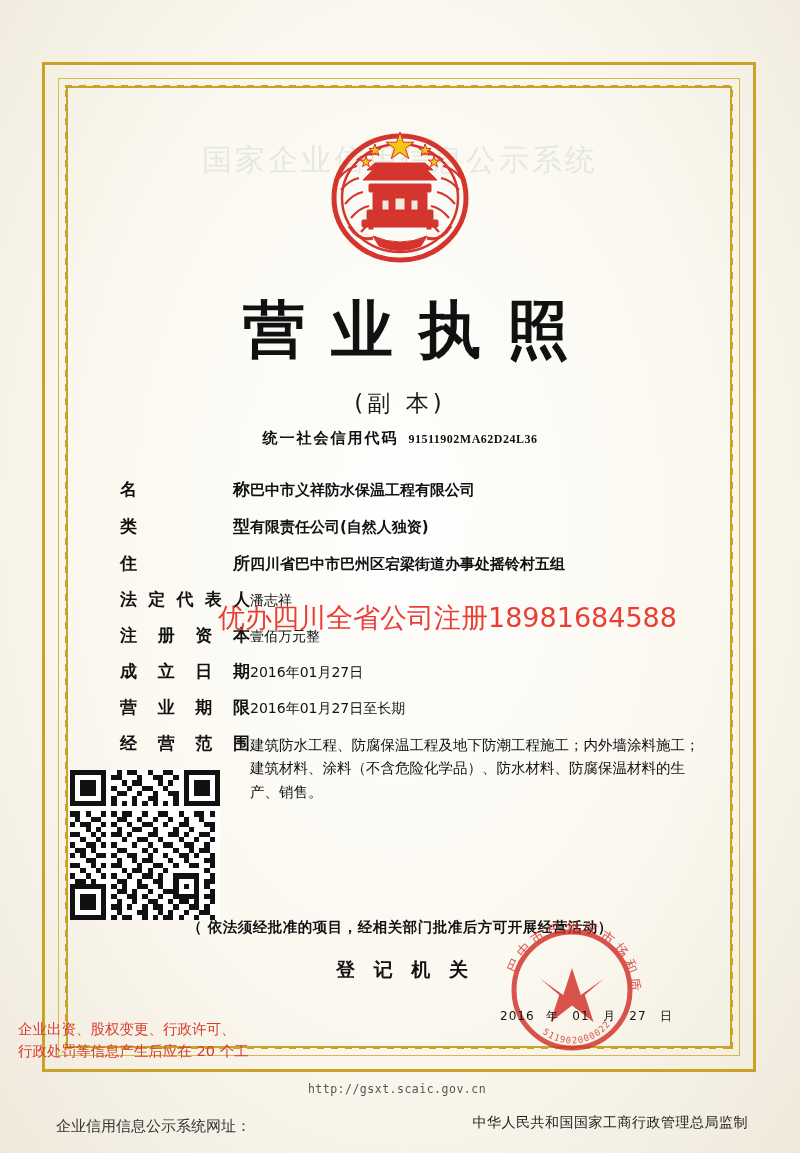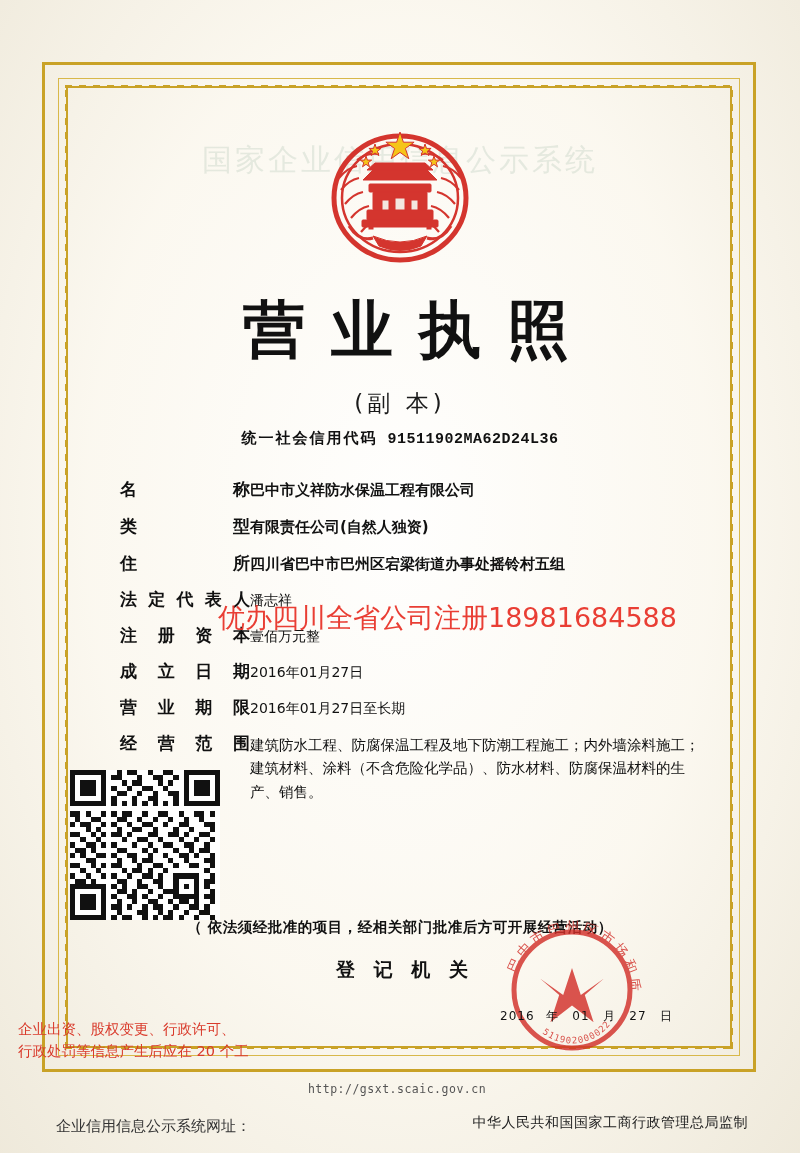--- a/index.html
+++ b/index.html
@@ -119,21 +119,21 @@
     left: 0;
     top: 429px;
     width: 800px;
     text-align: center;
     font-size: 15px;
     font-weight: bold;
     letter-spacing: 1px;
     color: #111;
   }
   .credit-code .label { letter-spacing: 2px; margin-right: 10px; }
-  .credit-code .value { font-family: Liberation Mono, monospace; font-size: 15px; letter-spacing: 0.5px;}
+  .credit-code .value { font-family: Liberation Serif, serif; font-size: 12px; letter-spacing: 0.5px;}
 
   .fields {
     position: absolute;
     left: 120px;
     top: 478px;
     width: 600px;
   }
   .field-row {
     display: flex;
     align-items: flex-start;

